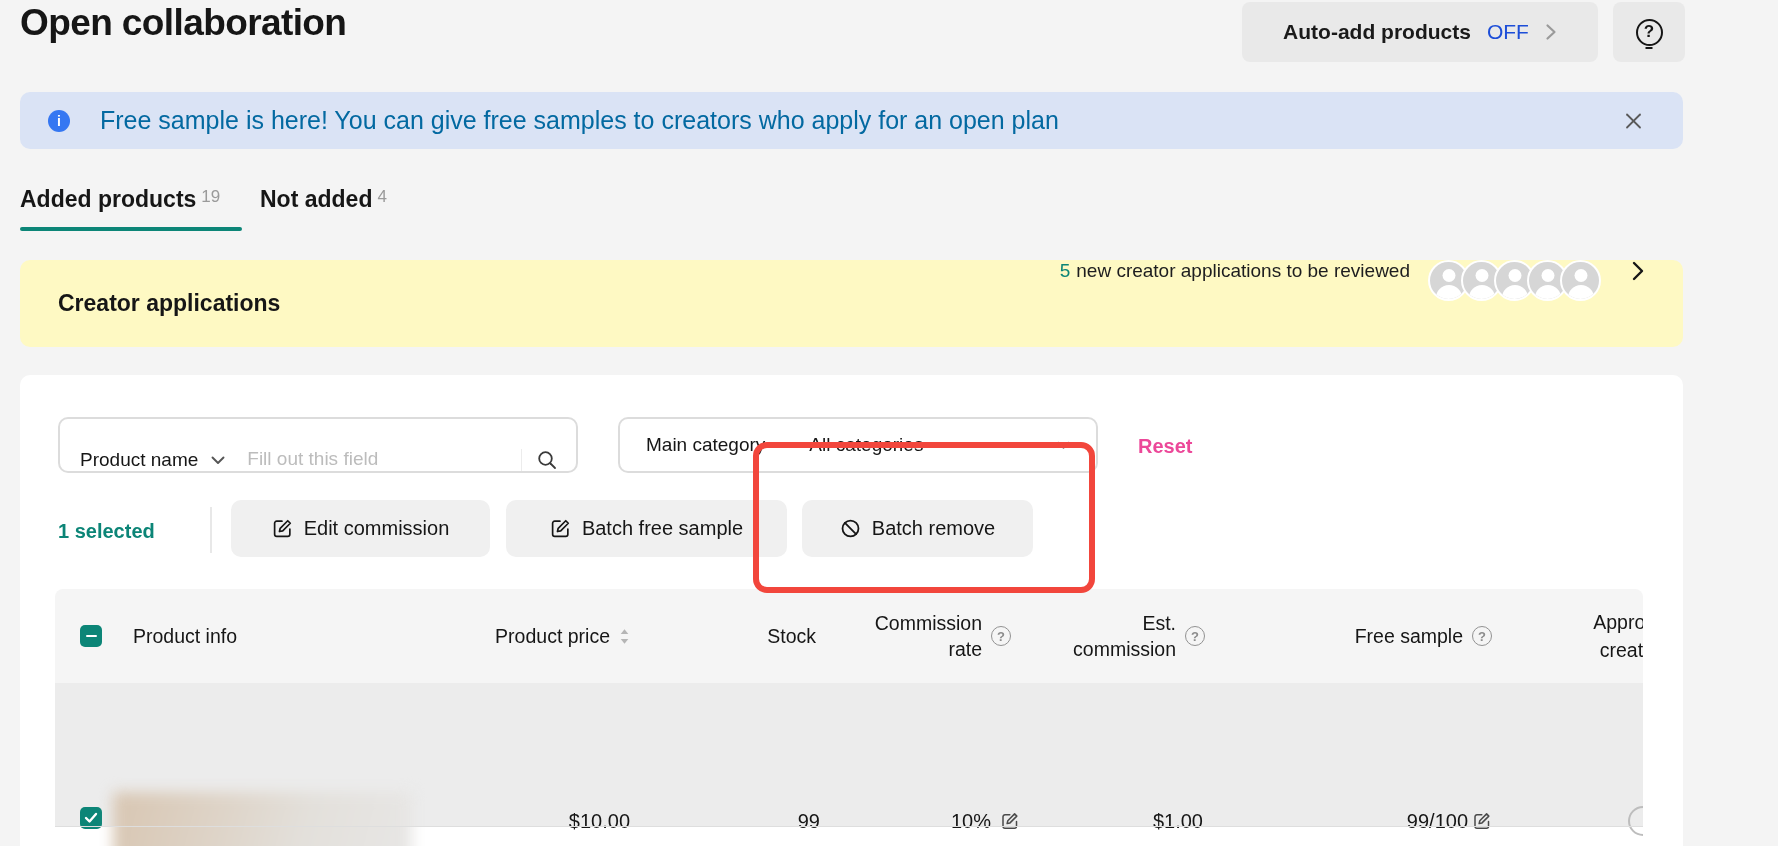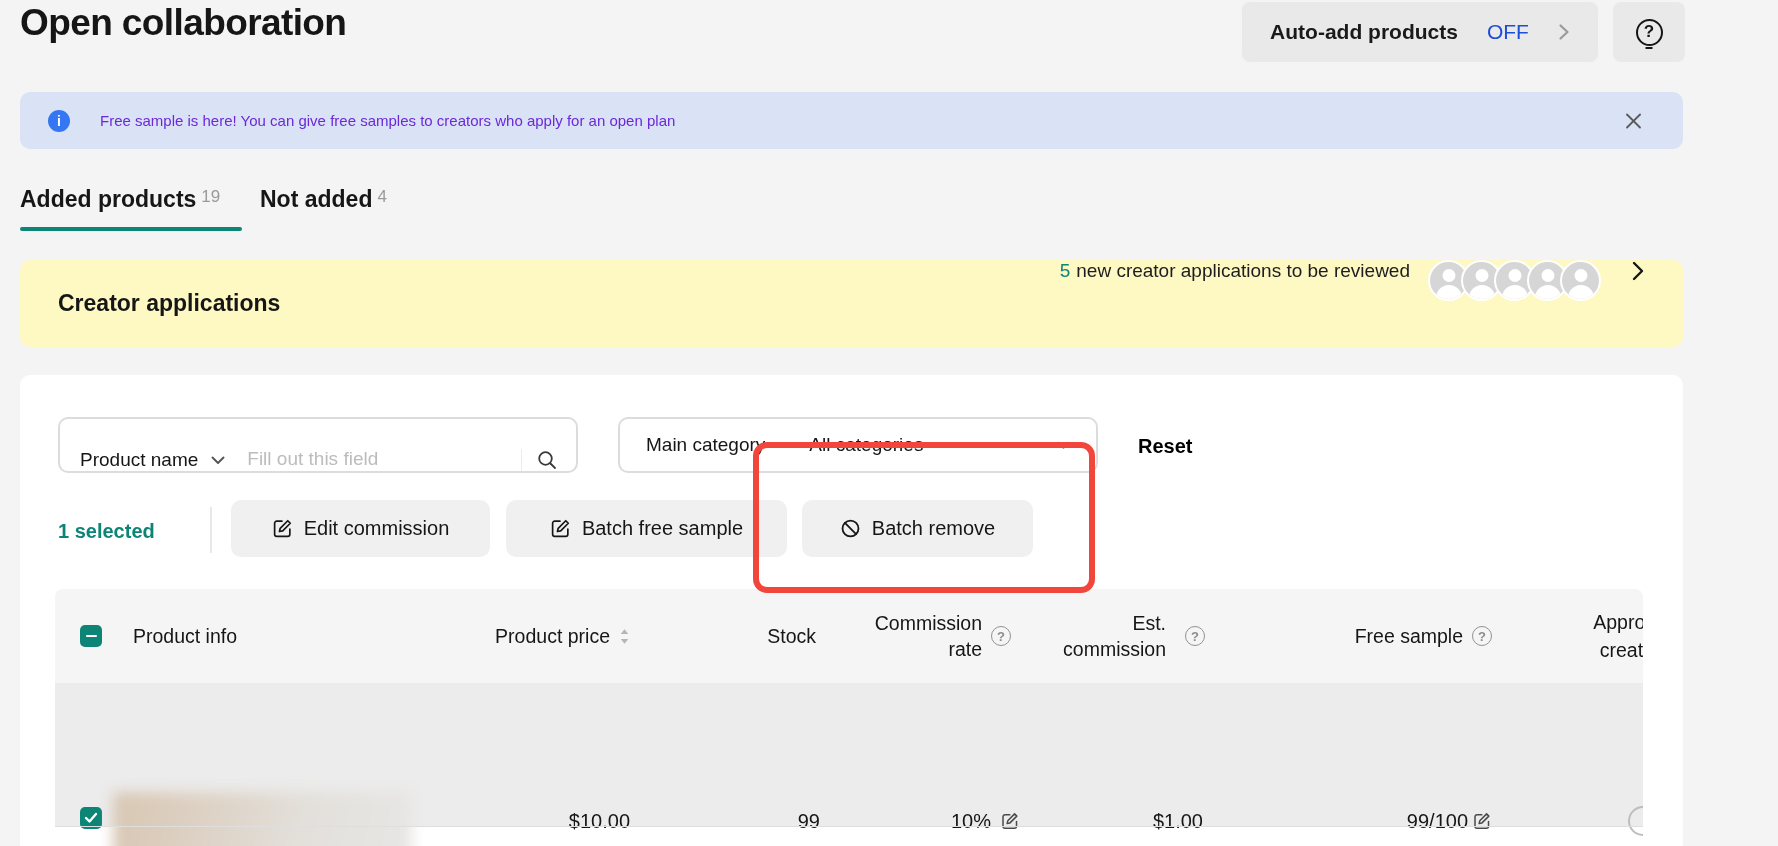--- a/index.html
+++ b/index.html
@@ -2,37 +2,37 @@
 <html><head>
 <meta charset="utf-8">
 <style>
   html,body{margin:0;padding:0;background:#f4f4f4;}
   .page{position:relative;width:1778px;height:846px;background:#f4f4f4;
         font-family:"Liberation Sans",sans-serif;color:#161616;overflow:hidden;}
 
   
   .page-title{position:absolute;left:20px;top:-2px;font-size:37px;font-weight:800;letter-spacing:-0.6px;line-height:50px;}
   .auto-add-btn{position:absolute;left:1242px;top:2px;width:356px;height:60px;background:#e9e9e9;
-        border-radius:8px;display:flex;align-items:center;justify-content:center;gap:29px;cursor:pointer;}
+        border-radius:8px;display:flex;align-items:center;justify-content:center;gap:16px;cursor:pointer;}
   .auto-add-label{font-size:21px;font-weight:600;color:#1a1a1a;}
   .auto-add-state{font-size:21px;font-weight:500;color:#1d4ed8;}
   .help-btn{position:absolute;left:1613px;top:2px;width:72px;height:60px;background:#e9e9e9;border-radius:8px;
         display:flex;align-items:center;justify-content:center;cursor:pointer;}
   .q-lamp{position:relative;width:27px;height:27px;border:2px solid #161616;border-radius:50%;
         display:flex;align-items:center;justify-content:center;font-size:17px;font-weight:700;color:#161616;box-sizing:border-box;}
   .q-lamp::after{content:"?";}
   .q-lamp::before{content:"";position:absolute;bottom:-5px;left:50%;transform:translateX(-50%);width:7px;height:2px;background:#161616;}
 
   
   .banner{position:absolute;left:20px;top:92px;width:1663px;height:57px;background:#dae3f5;border-radius:10px;
         display:flex;align-items:center;padding-left:28px;box-sizing:border-box;}
   .info-icon{width:22px;height:22px;border-radius:50%;background:#3577f2;color:#fff;font-size:14px;font-weight:700;
         display:flex;align-items:center;justify-content:center;flex:none;}
   .info-icon::after{content:"i";}
-  .banner-text{margin-left:30px;font-size:15px;color:#6d28d9;}
+  .banner-text{margin-left:30px;font-size:25px;color:#0369a1;}
   .banner-close{position:absolute;right:40px;top:50%;transform:translateY(-50%);cursor:pointer;display:flex;}
 
   
   .tab{position:absolute;top:186px;cursor:pointer;white-space:nowrap;}
   .tab-label{font-size:23px;font-weight:700;color:#161616;}
   .tab-count{font-size:17px;color:#9a9a9a;margin-left:5px;position:relative;top:-5px;}
   .tab-added{left:20px;}
   .tab-notadded{left:260px;}
   .tab-underline{position:absolute;left:20px;top:227px;width:222px;height:4px;background:#0c8577;border-radius:2px;}
 
@@ -64,21 +64,21 @@
   .search-input::placeholder{color:#bcbcbc;}
   .search-divider{width:1px;height:22px;background:#ececec;margin-right:14px;flex:none;}
   .search-icon{display:flex;flex:none;cursor:pointer;}
 
   .category-box{position:absolute;left:598px;top:42px;width:480px;height:56px;border:2px solid #dcdcdc;border-radius:10px;
         box-sizing:border-box;display:flex;align-items:center;padding:0 26px;background:#fff;cursor:pointer;}
   .category-label{font-size:19px;color:#161616;flex:none;}
   .category-value{font-size:19px;color:#161616;margin-left:44px;}
   .category-box .chev-down{margin-left:auto;}
 
-  .reset-link{position:absolute;left:1118px;top:60px;font-size:20px;font-weight:600;color:#000000;cursor:default;}
+  .reset-link{position:absolute;left:1118px;top:60px;font-size:20px;font-weight:600;color:#ec4899;cursor:default;}
 
   
   .selected-count{position:absolute;left:38px;top:128px;height:57px;display:flex;align-items:center;
         font-size:20px;font-weight:600;color:#0c8577;}
   .toolbar-divider{position:absolute;left:190px;top:132px;width:2px;height:46px;background:#e8e8e8;}
   .action-btn{position:absolute;top:125px;height:57px;background:#f0f0f0;border-radius:10px;display:flex;
         align-items:center;justify-content:center;gap:11px;font-size:20px;color:#161616;cursor:pointer;box-sizing:border-box;}
   .btn-edit-commission{left:211px;width:259px;}
   .btn-batch-sample{left:486px;width:281px;}
   .btn-batch-remove{left:782px;width:231px;}
@@ -90,21 +90,21 @@
   .row-divider{position:absolute;left:0;top:237px;width:1588px;height:1px;background:#dedede;}
 
   .th,.td{position:absolute;display:flex;align-items:center;font-size:19.5px;color:#161616;}
   .th{top:0;height:94px;font-weight:500;}
   .td{top:116px;height:44px;font-size:20px;}
   .right{justify-content:flex-end;text-align:right;}
   .th-product{left:78px;}
   .th-price{left:330px;width:245px;gap:9px;}
   .th-stock{left:600px;width:161px;}
   .th-commission{left:770px;width:186px;gap:9px;}
-  .th-est{left:950px;width:200px;gap:19px;}
+  .th-est{left:950px;width:200px;gap:9px;}
   .th-free{left:1230px;width:207px;gap:9px;}
   .th-approved{left:1500px;width:160px;justify-content:center;text-align:center;}
   .th-wrap{max-width:122px;line-height:26px;}
   .th-wrap-approved{max-width:110px;line-height:28px;}
 
   .td-price{left:330px;width:245px;}
   .td-stock{left:600px;width:165px;}
   .td-commission{left:770px;width:195px;gap:9px;}
   .td-est{left:950px;width:198px;}
   .td-free{left:1232px;width:205px;gap:4px;}

